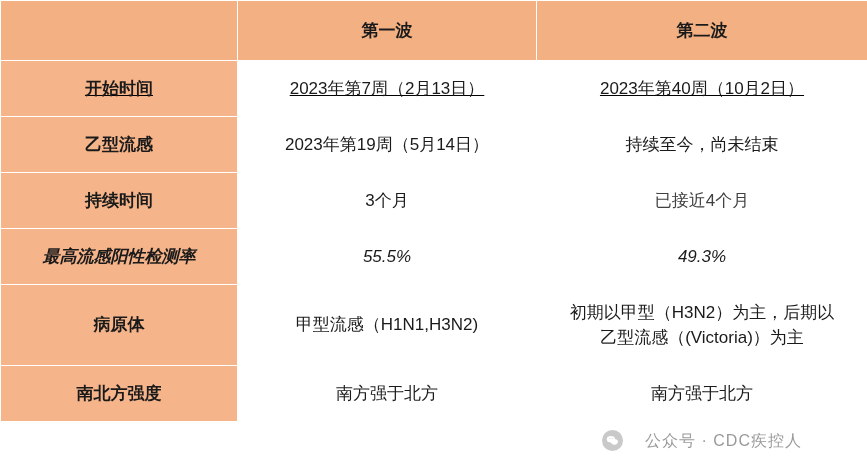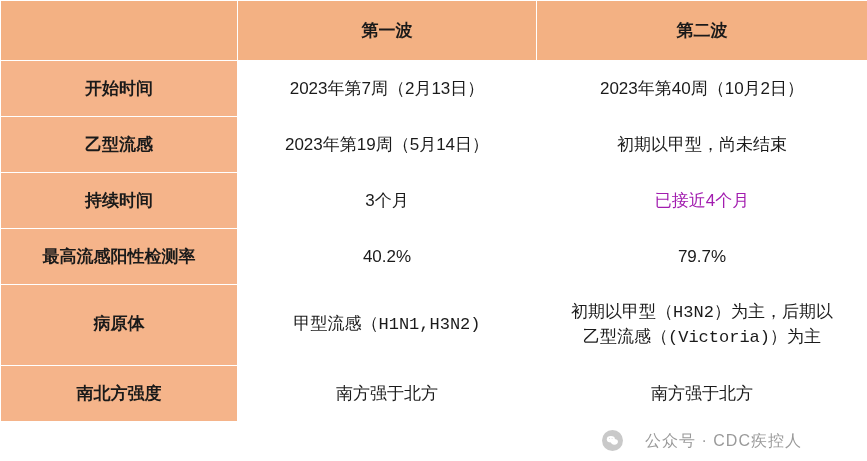--- a/index.html
+++ b/index.html
@@ -52,21 +52,21 @@
   .rowlabel {
     background: #f5b48a;
     font-weight: bold;
     font-size: 17px;
     color: #1a1a1a;
   }
   .cell {
     background: #ffffff;
   }
   .cell.highlight {
-    color: #a21caf;
+    color: #404040;
   }
   .cell .sub {
     display: block;
   }
   .foot-blank-label {
     background: #ffffff;
     border: 1px solid #ffffff;
   }
   .foot-blank {
     background: #ffffff;
@@ -91,25 +91,25 @@
     background: #c9c9c9;
     display: inline-flex;
     align-items: center;
     justify-content: center;
     color: #ffffff;
     font-size: 13px;
     line-height: 1;
     flex: 0 0 auto;
   }
   .r-head { height: 54px; padding-left: 44px; }
-  .r-1 { height: 50px; }
+  .r-1 { height: 50px; text-decoration: underline; }
   .r-2 { height: 50px; }
   .r-3 { height: 50px; padding-left: 46px; }
-  .r-4 { height: 50px; }
-  .r-5 { height: 72px; font-family: Liberation Mono, monospace; }
+  .r-4 { height: 50px; font-style: italic; }
+  .r-5 { height: 72px; }
   .r-6 { height: 50px; }
   .r-7 { height: 50px; margin-left: 36px; }
   .r-8 { height: 35px; }
 </style>
 </head>
 <body>
 
 <div class="sheet">
   <table class="grid">
     <colgroup>
@@ -126,33 +126,33 @@
 
       <tr class="r-1">
         <td class="rowlabel">开始时间</td>
         <td class="cell">2023年第7周（2月13日）</td>
         <td class="cell">2023年第40周（10月2日）</td>
       </tr>
 
       <tr class="r-2">
         <td class="rowlabel">乙型流感</td>
         <td class="cell">2023年第19周（5月14日）</td>
-        <td class="cell">初期以甲型，尚未结束</td>
+        <td class="cell">持续至今，尚未结束</td>
       </tr>
 
       <tr class="r-3">
         <td class="rowlabel">持续时间</td>
         <td class="cell">3个月</td>
         <td class="cell highlight">已接近4个月</td>
       </tr>
 
       <tr class="r-4">
         <td class="rowlabel">最高流感阳性检测率</td>
-        <td class="cell">40.2%</td>
-        <td class="cell">79.7%</td>
+        <td class="cell">55.5%</td>
+        <td class="cell">49.3%</td>
       </tr>
 
       <tr class="r-5">
         <td class="rowlabel">病原体</td>
         <td class="cell">甲型流感（H1N1,H3N2)</td>
         <td class="cell">
           <span class="sub">初期以甲型（H3N2）为主，后期以</span>
           <span class="sub">乙型流感（(Victoria)）为主</span>
         </td>
       </tr>

